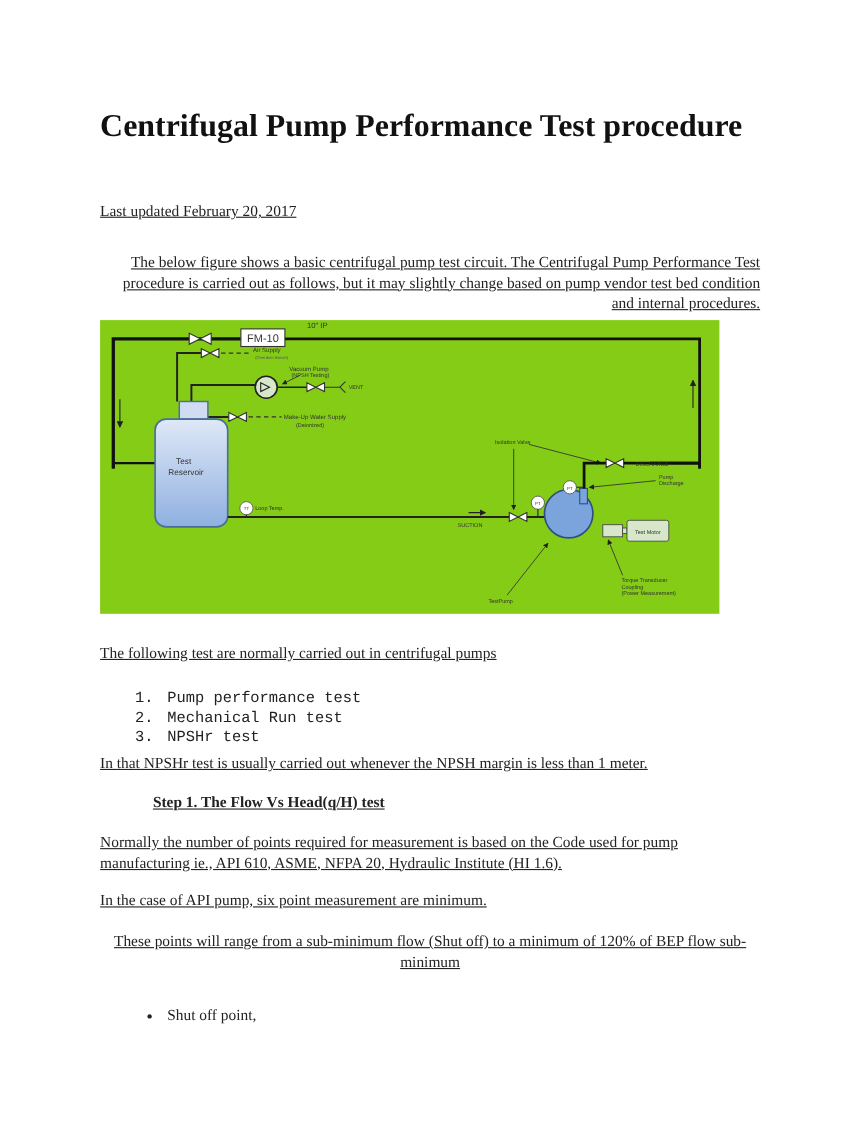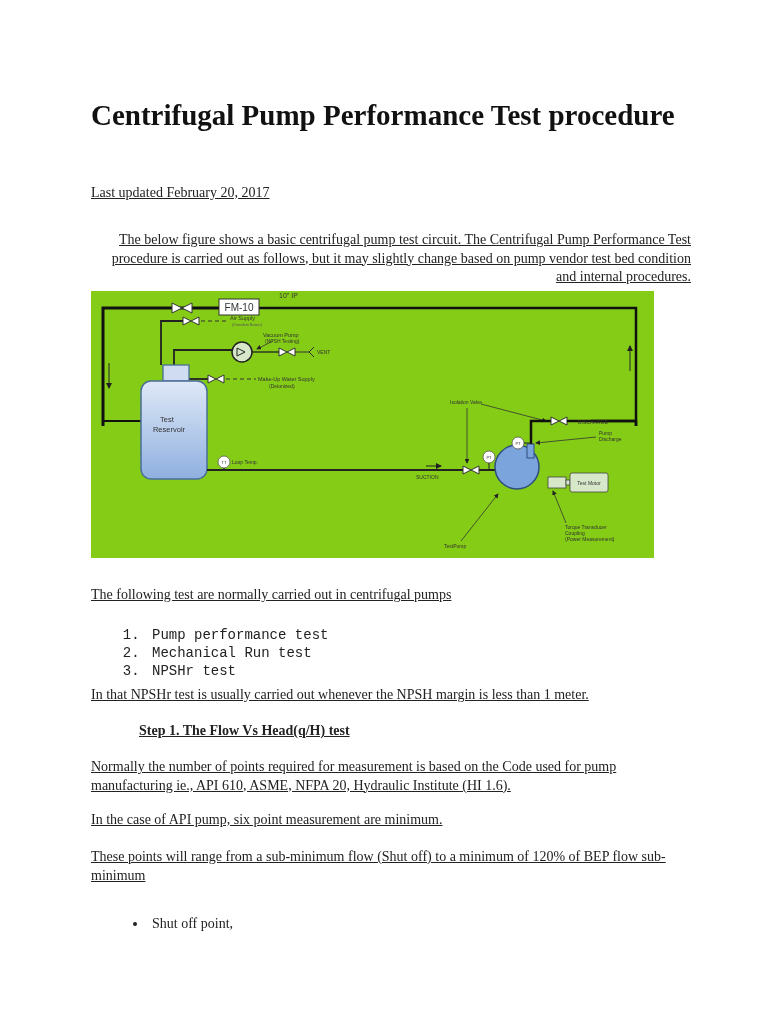--- a/index.html
+++ b/index.html
@@ -141,17 +141,17 @@
 </ol>
 
 <p class="p" style="top:686px;">In that NPSHr test is usually carried out whenever the NPSH margin is less than 1 meter.</p>
 
 <p class="p bold" style="top:722px;margin-left:48px;">Step 1. The Flow Vs Head(q/H) test</p>
 
 <p class="p" style="top:758px;">Normally the number of points required for measurement is based on the Code used for pump manufacturing ie., API 610, ASME, NFPA 20, Hydraulic Institute (HI 1.6).</p>
 
 <p class="p" style="top:811px;">In the case of API pump, six point measurement are minimum.</p>
 
-<p class="p" style="top:848px;">These points will range from a sub-minimum flow (Shut off) to a minimum of 120% of BEP flow sub-minimum</p>
+<p class="p" style="top:848px;text-align:center;">These points will range from a sub-minimum flow (Shut off) to a minimum of 120% of BEP flow sub-minimum</p>
 
 <ul class="bullets">
   <li>Shut off point,</li>
 </ul>
 
 </body></html>

